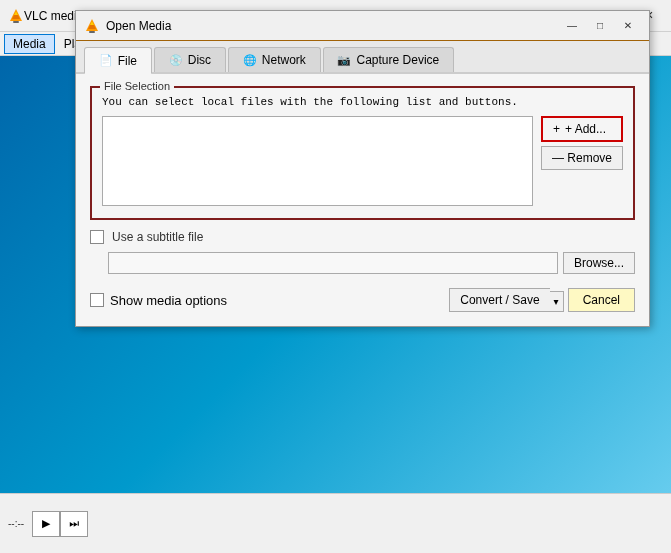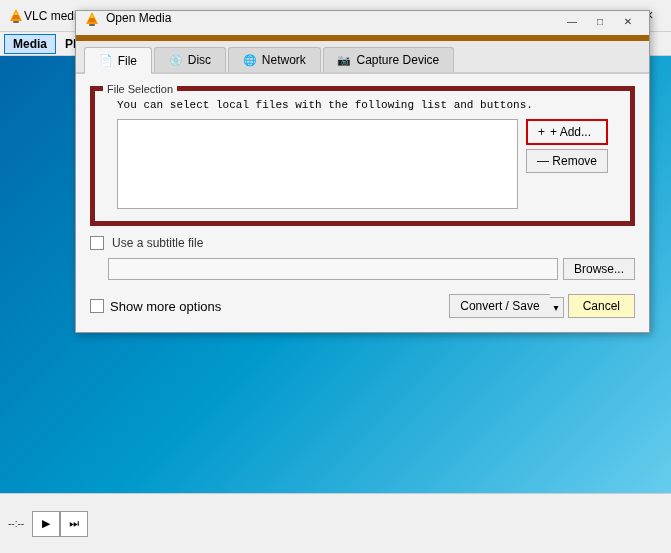--- a/index.html
+++ b/index.html
@@ -53,43 +53,43 @@
       align-items: center;
       padding: 0 4px;
       border-bottom: 1px solid #d0d0d0;
     }
     .menu-item {
       padding: 2px 8px;
       cursor: pointer;
       font-size: 12px;
       color: #000;
       border: 1px solid transparent;
-      font-weight: bold;
     }
     .menu-item.active {
       border: 1px solid #0078d4;
       background: #cce4ff;
     }
 
     
     .dialog {
       position: absolute;
       top: 10px;
       left: 75px;
       width: 575px;
       background: #f5f5f5;
       border: 1px solid #999;
       box-shadow: 2px 2px 8px rgba(0,0,0,0.3);
     }
     .dialog-title-bar {
       background: #f0f0f0;
       height: 30px;
       display: flex;
+      align-items: center;
       padding: 0 8px;
-      border-bottom: 6px solid #a16207;
+      border-bottom: 1px solid #a16207;
     }
     .dialog-title-text {
       flex: 1;
       font-size: 12px;
       color: #000;
     }
     .dialog-title-controls {
       display: flex;
       gap: 2px;
     }
@@ -136,22 +136,22 @@
       
     }
 
     
     .dialog-content {
       padding: 12px 14px;
     }
 
     
     .group-box {
-      border: 5px solid #7f1d1d;
-      padding: 8px 22px 12px;
+      border: 2px solid #7f1d1d;
+      padding: 8px 10px 12px;
       margin-bottom: 10px;
       position: relative;
     }
     .group-label {
       position: absolute;
       top: -8px;
       left: 8px;
       background: #f5f5f5;
       padding: 0 4px;
       font-size: 11px;
@@ -421,21 +421,21 @@
       <span class="subtitle-label">Use a subtitle file</span>
     </div>
     <div class="subtitle-input-row">
       <input class="subtitle-input" type="text" value="" style="">
       <button class="browse-btn">Browse...</button>
     </div>
 
     <div class="bottom-row">
       <div class="show-more-row">
         <div class="checkbox"></div>
-        <span>Show more options</span>
+        <span>Show media options</span>
       </div>
       <div class="action-buttons">
         <div class="convert-btn">
           <button class="convert-main">Convert / Save</button>
           <button class="convert-arrow">▾</button>
         </div>
         <button class="action-btn">Cancel</button>
       </div>
     </div>
   </div>

